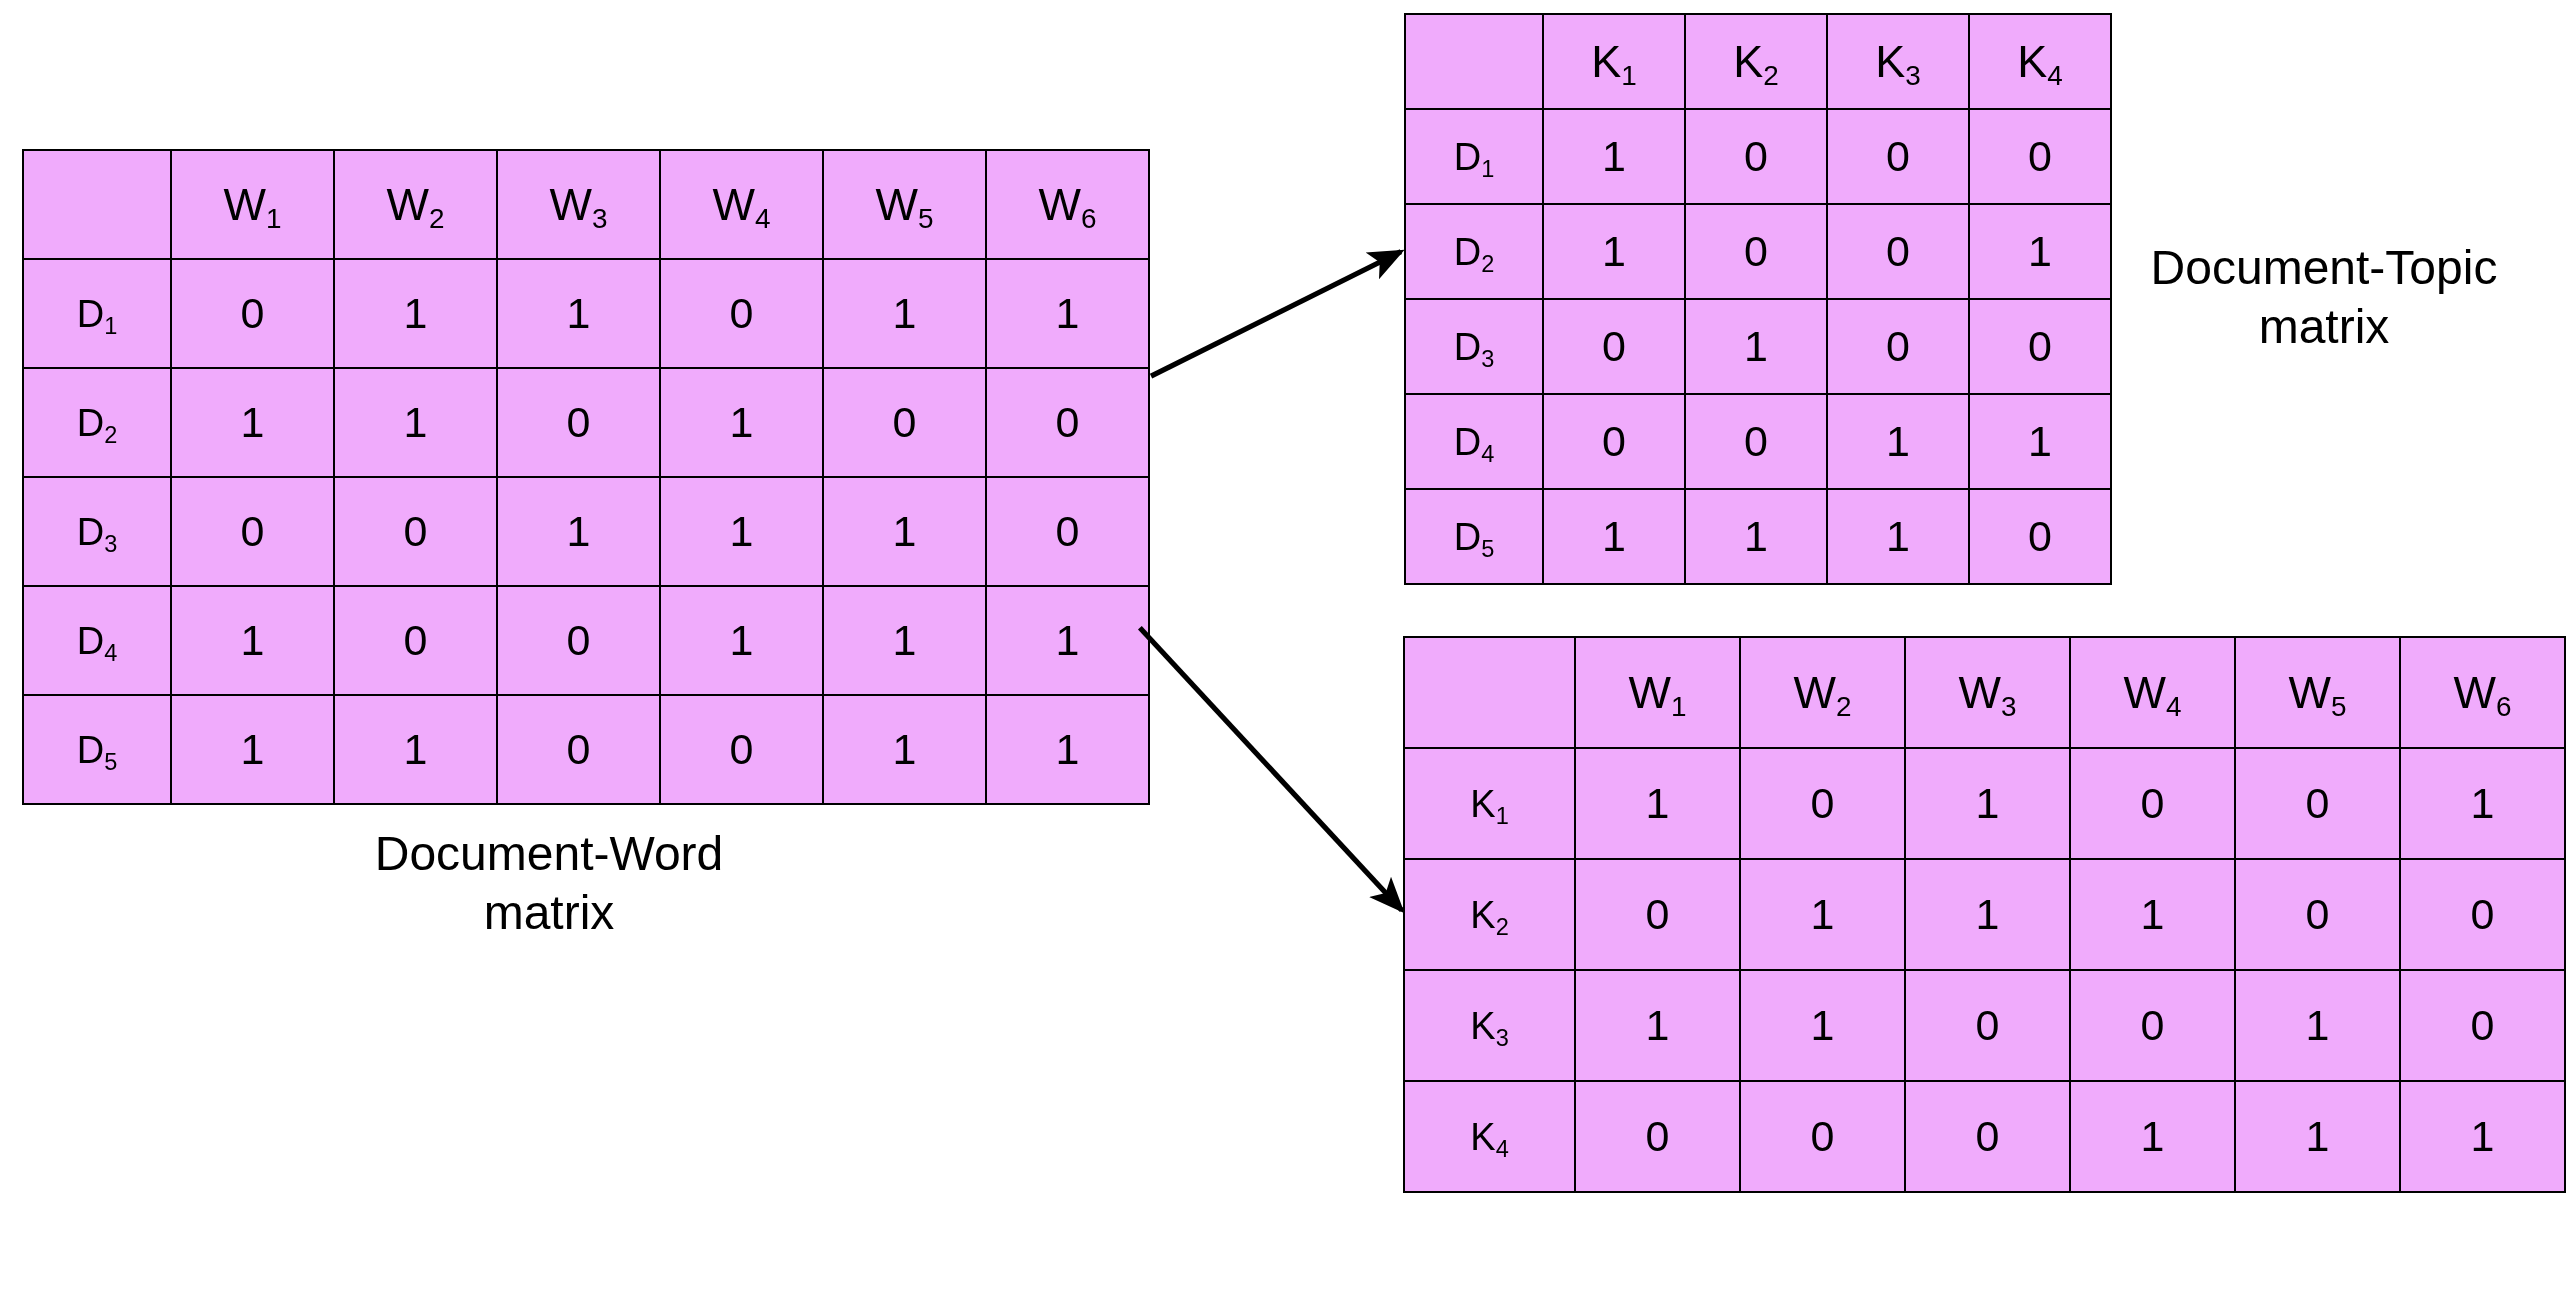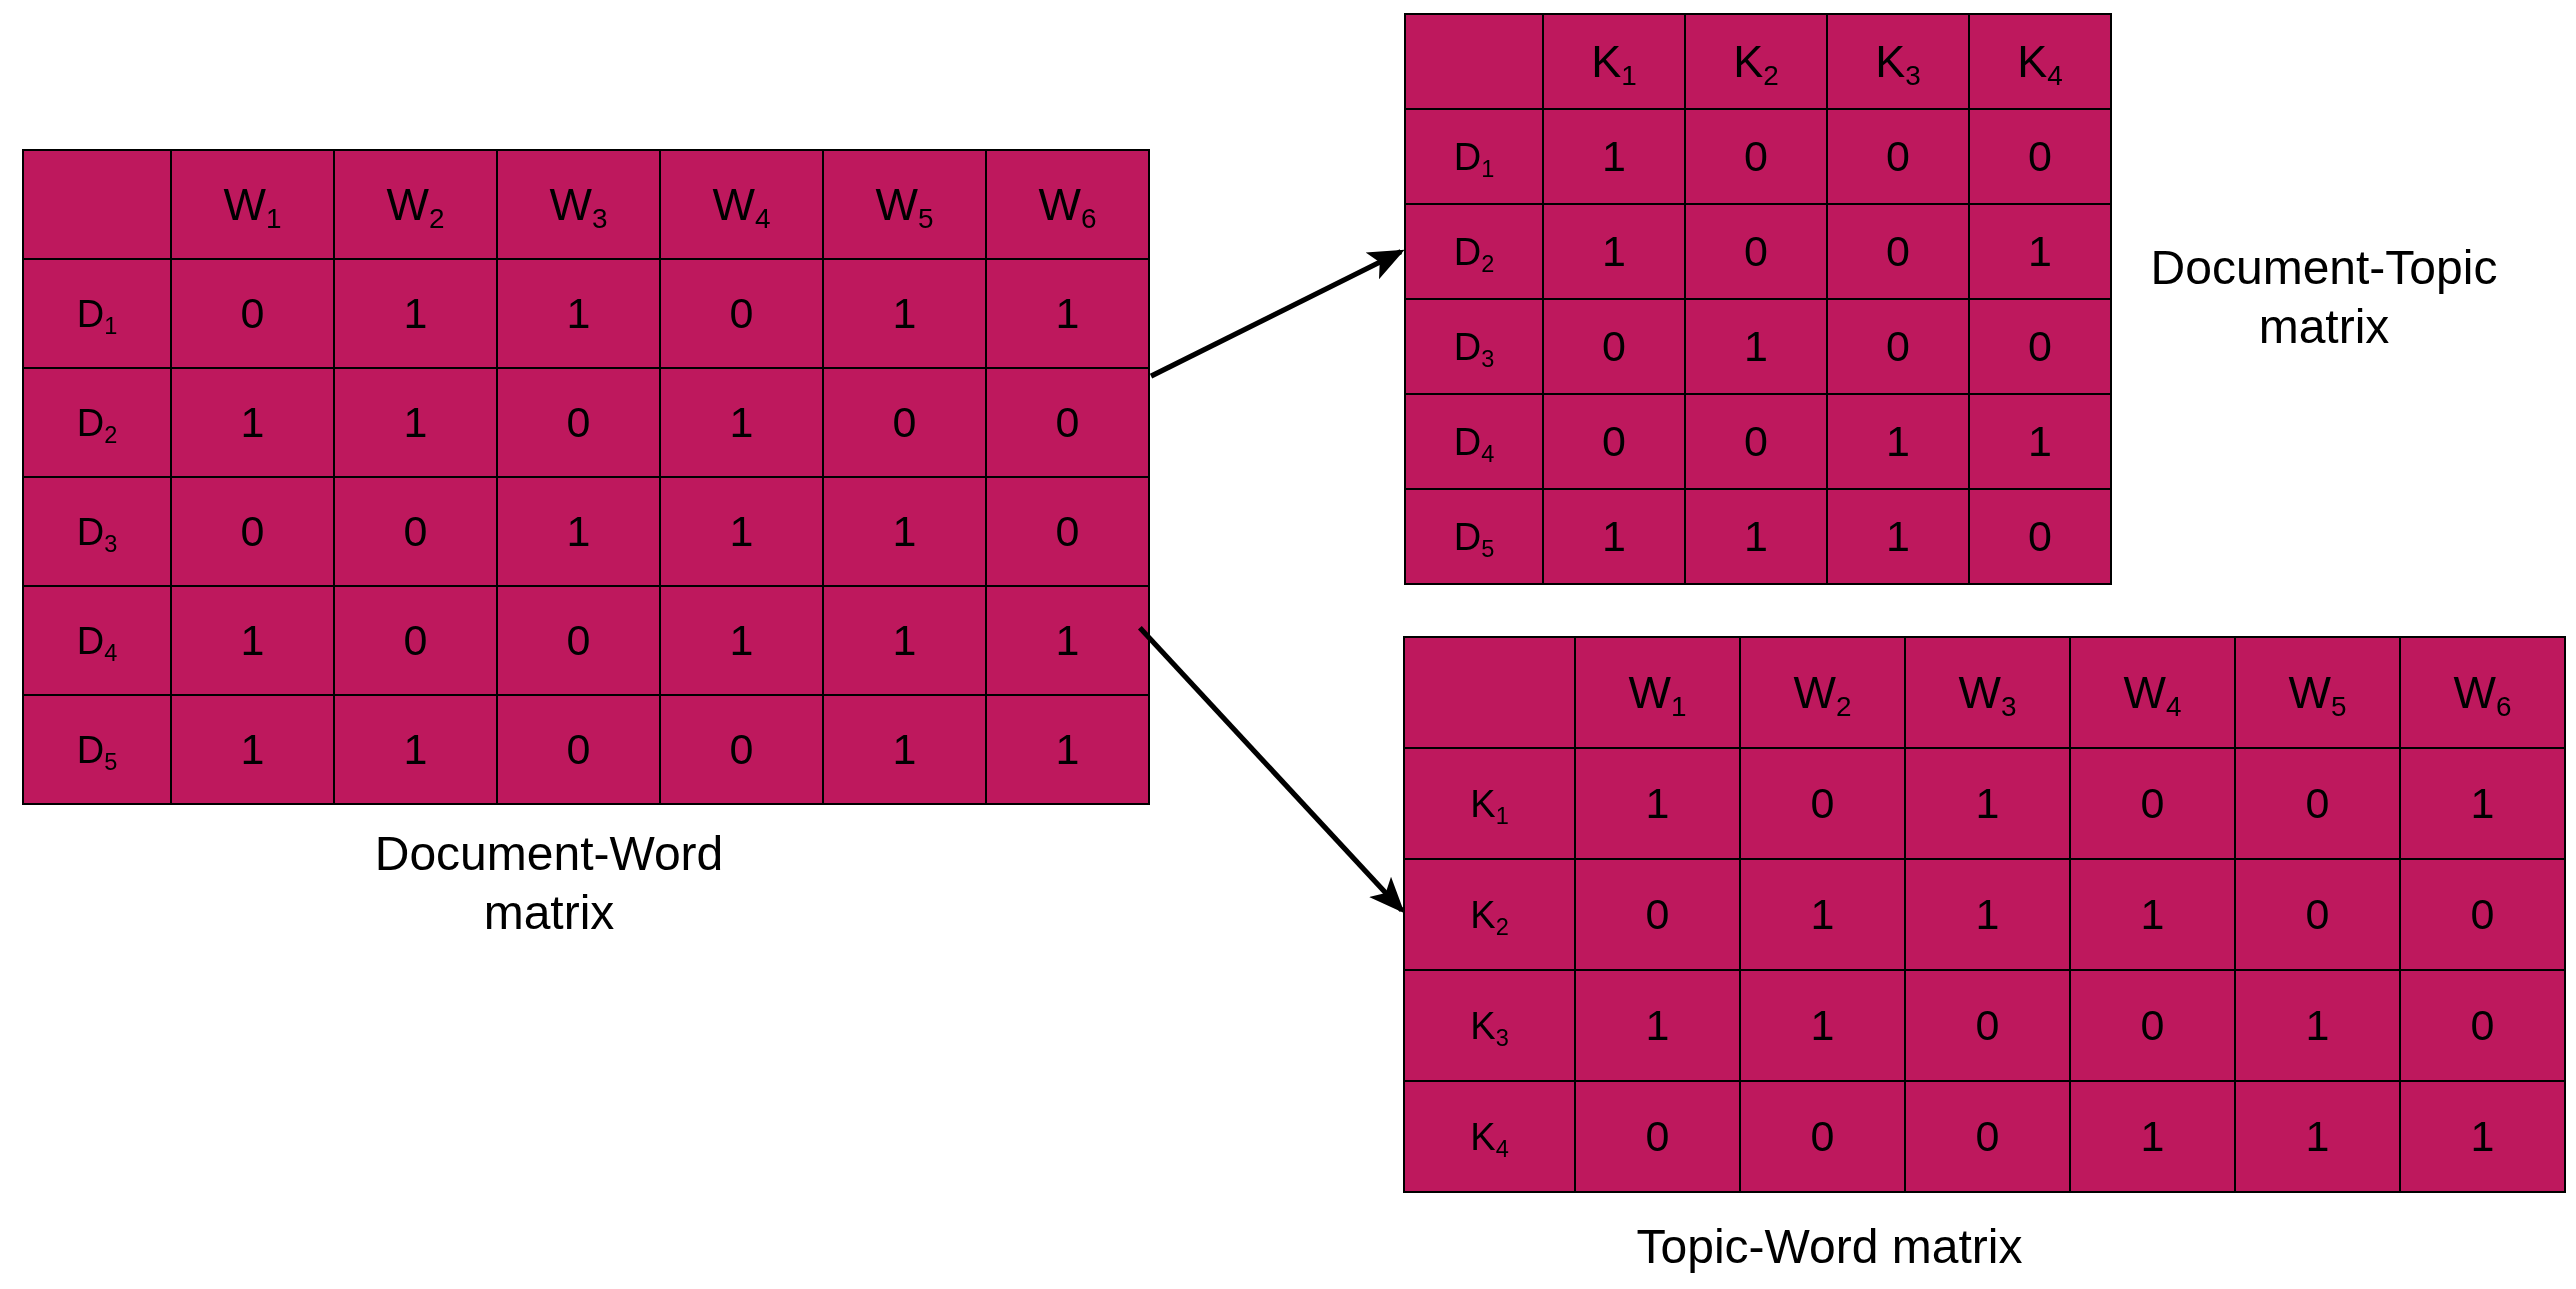--- a/index.html
+++ b/index.html
@@ -16,21 +16,21 @@
     overflow: hidden;
     font-family: "Liberation Sans", "DejaVu Sans", sans-serif;
     color: #000000;
   }
 
   
   .matrix {
     position: absolute;
     border-collapse: collapse;
     table-layout: fixed;
-    background: #be185d;
+    background: #f0abfc;
   }
   .matrix td {
     border: 2.6px solid #000000;
     text-align: center;
     vertical-align: middle;
     font-weight: 400;
     color: #000000;
     padding: 0;
     line-height: 1;
   }
@@ -241,21 +241,20 @@
           <td class="rowlab">K<sub>4</sub></td>
           <td class="cell">0</td>
           <td class="cell">0</td>
           <td class="cell">0</td>
           <td class="cell">1</td>
           <td class="cell">1</td>
           <td class="cell">1</td>
         </tr>
       </tbody>
   </table>
-  <div class="caption" id="tw-caption">Topic-Word matrix</div>
 
   <svg id="arrow-layer" viewBox="0 0 2999 1501" xmlns="http://www.w3.org/2000/svg">
     <defs>
       <marker id="arrowhead" markerWidth="7" markerHeight="7" refX="6.2" refY="3.1" orient="auto" markerUnits="strokeWidth">
         <path d="M0,0.2 L7,3.1 L0,6 L1.6,3.1 Z" fill="#000000"></path>
       </marker>
     </defs>
     <g id="arrow-group">
         <line x1="1340" y1="438" x2="1631" y2="293" stroke="#000000" stroke-width="6" marker-end="url(#arrowhead)"></line>
         <line x1="1327" y1="731" x2="1632" y2="1060" stroke="#000000" stroke-width="6" marker-end="url(#arrowhead)"></line>

